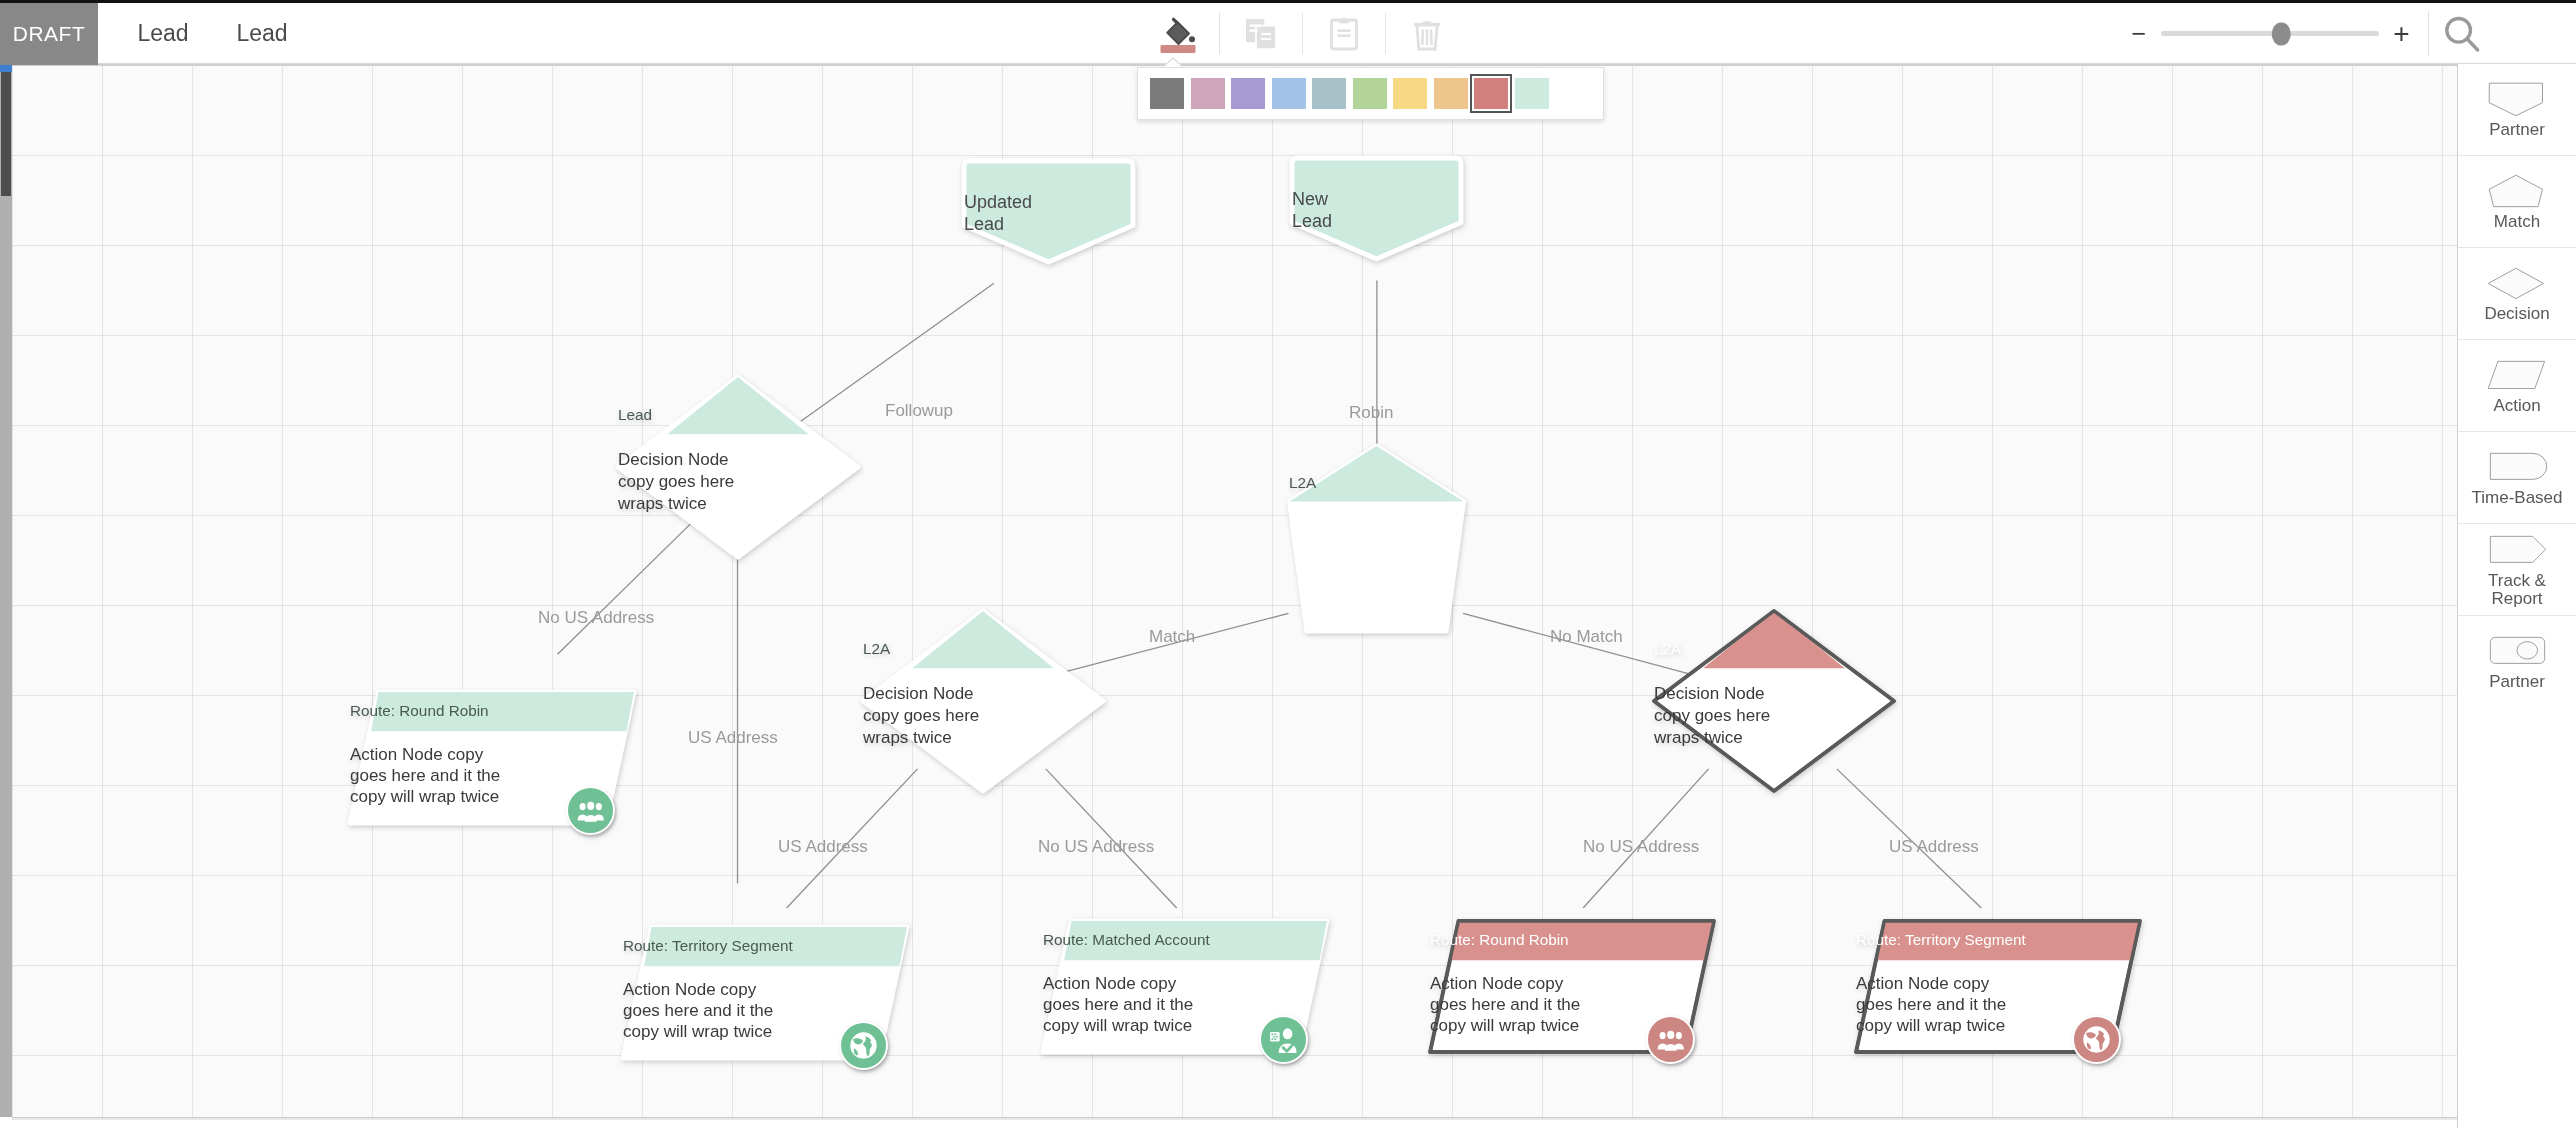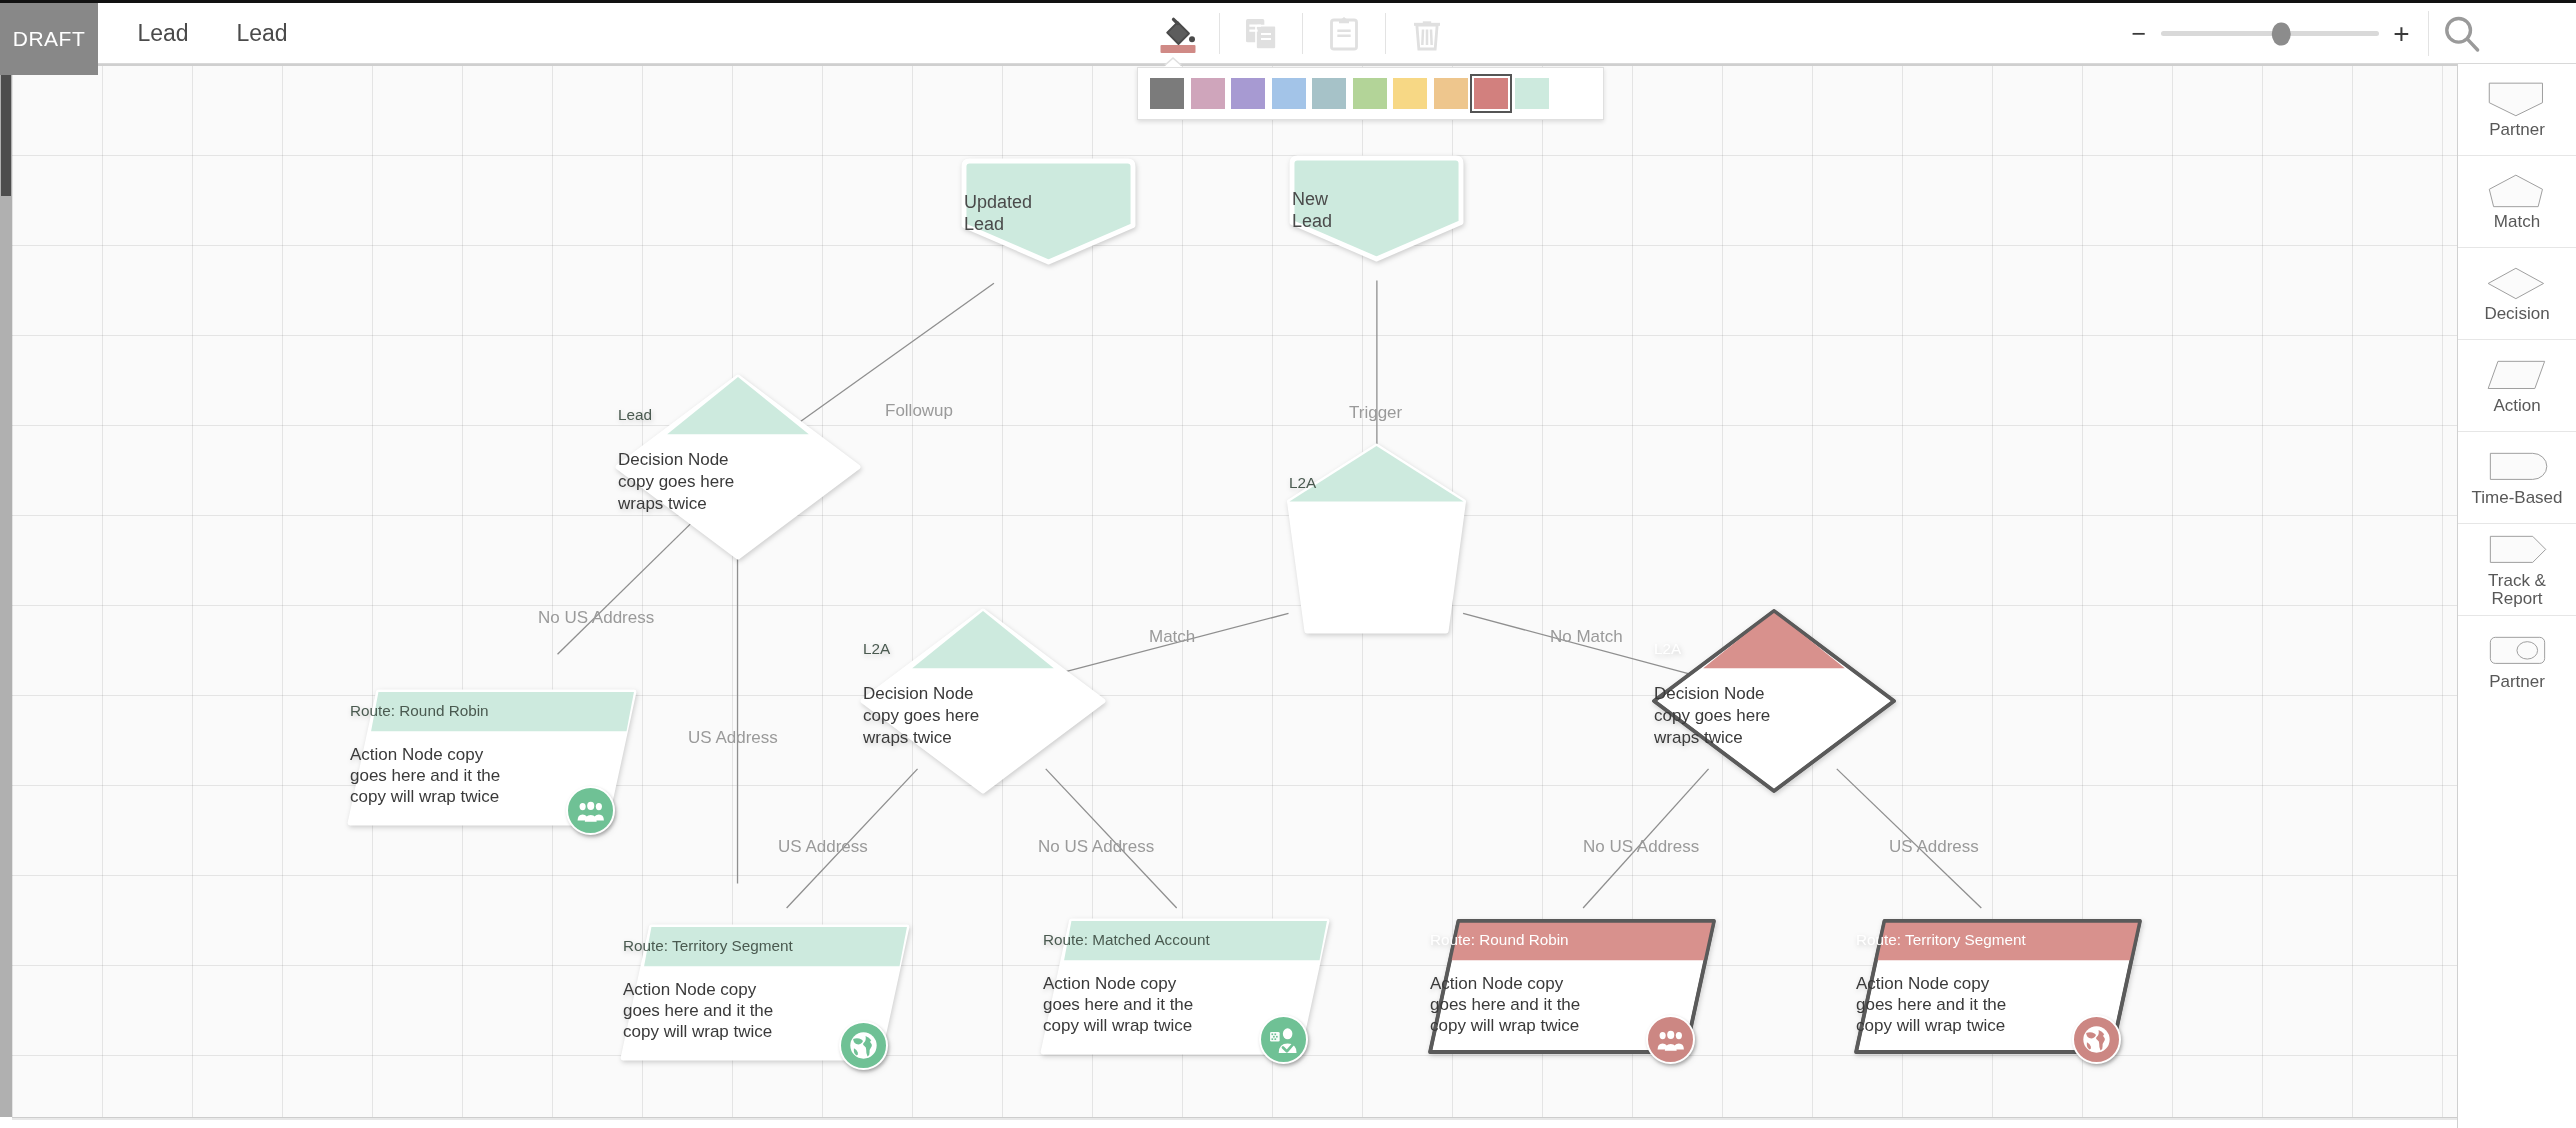--- a/index.html
+++ b/index.html
@@ -4,21 +4,21 @@
 <style>
   * { box-sizing: border-box; margin:0; padding:0; }
   html,body { width:2576px; height:1128px; overflow:hidden; background:#ffffff;
     font-family:"Liberation Sans", sans-serif; }
 
   
   #topbar { position:absolute; left:0; top:0; width:2576px; height:64px;
     background:#ffffff; border-bottom:1.1px solid #d8d8d8; z-index:40; }
   #topbar::before { content:""; position:absolute; left:0; top:0; width:100%; height:2.7px; background:#111; }
 
-  #draft-badge { position:absolute; left:0; top:2.7px; width:98px; height:72px;
+  #draft-badge { position:absolute; left:0; top:2.7px; width:98px; height:62px;
     background:#888888; color:#ffffff; font-size:21px; letter-spacing:0.5px;
     display:flex; align-items:center; justify-content:center; font-weight:400; }
 
   .menu-item { position:absolute; top:2.7px; height:62px; display:flex; align-items:center;
     justify-content:center; font-size:23px; color:#4a4a4a; cursor:pointer; }
   #menu-file { left:125px; width:76px; }
   #menu-edit { left:224px; width:76px; }
 
   
   #toolgroup { position:absolute; left:1137px; top:2.7px; height:62px; display:flex; align-items:center; }
@@ -198,21 +198,21 @@
         <path d="M 1255 830 L 1000 1080" fill="none" stroke="#8f8f8f" stroke-width="2.4"></path>
         <path d="M 1330 905 L 1330 1500" fill="none" stroke="#8f8f8f" stroke-width="2.4"></path>
         <path d="M 2340 1005 L 1900 1120" fill="none" stroke="#8f8f8f" stroke-width="2.4"></path>
         <path d="M 2660 1005 L 3090 1120" fill="none" stroke="#8f8f8f" stroke-width="2.4"></path>
         <path d="M 1660 1290 L 1420 1545" fill="none" stroke="#8f8f8f" stroke-width="2.4"></path>
         <path d="M 1895 1290 L 2135 1545" fill="none" stroke="#8f8f8f" stroke-width="2.4"></path>
         <path d="M 3110 1290 L 2880 1545" fill="none" stroke="#8f8f8f" stroke-width="2.4"></path>
         <path d="M 3345 1290 L 3610 1545" fill="none" stroke="#8f8f8f" stroke-width="2.4"></path>
       </svg>
   <div class="edge-label" style="left: 873px; top: 336px;">Followup</div>
-      <div class="edge-label" style="left: 1337px; top: 338px;">Trigger</div>
+      <div class="edge-label" style="left: 1337px; top: 338px;">Robin</div>
       <div class="edge-label" style="left: 526px; top: 543px;">No US Address</div>
       <div class="edge-label" style="left: 676px; top: 663px;">US Address</div>
       <div class="edge-label" style="left: 1137px; top: 562px;">Match</div>
       <div class="edge-label" style="left: 1538px; top: 562px;">No  Match</div>
       <div class="edge-label" style="left: 766px; top: 772px;">US Address</div>
       <div class="edge-label" style="left: 1026px; top: 772px;">No US Address</div>
       <div class="edge-label" style="left: 1571px; top: 772px;">No US Address</div>
       <div class="edge-label" style="left: 1877px; top: 772px;">US Address</div>
       <div class="node" style="left: 952px; top: 96px; width: 169px; height: 101px;">
         <div class="node-inner">

